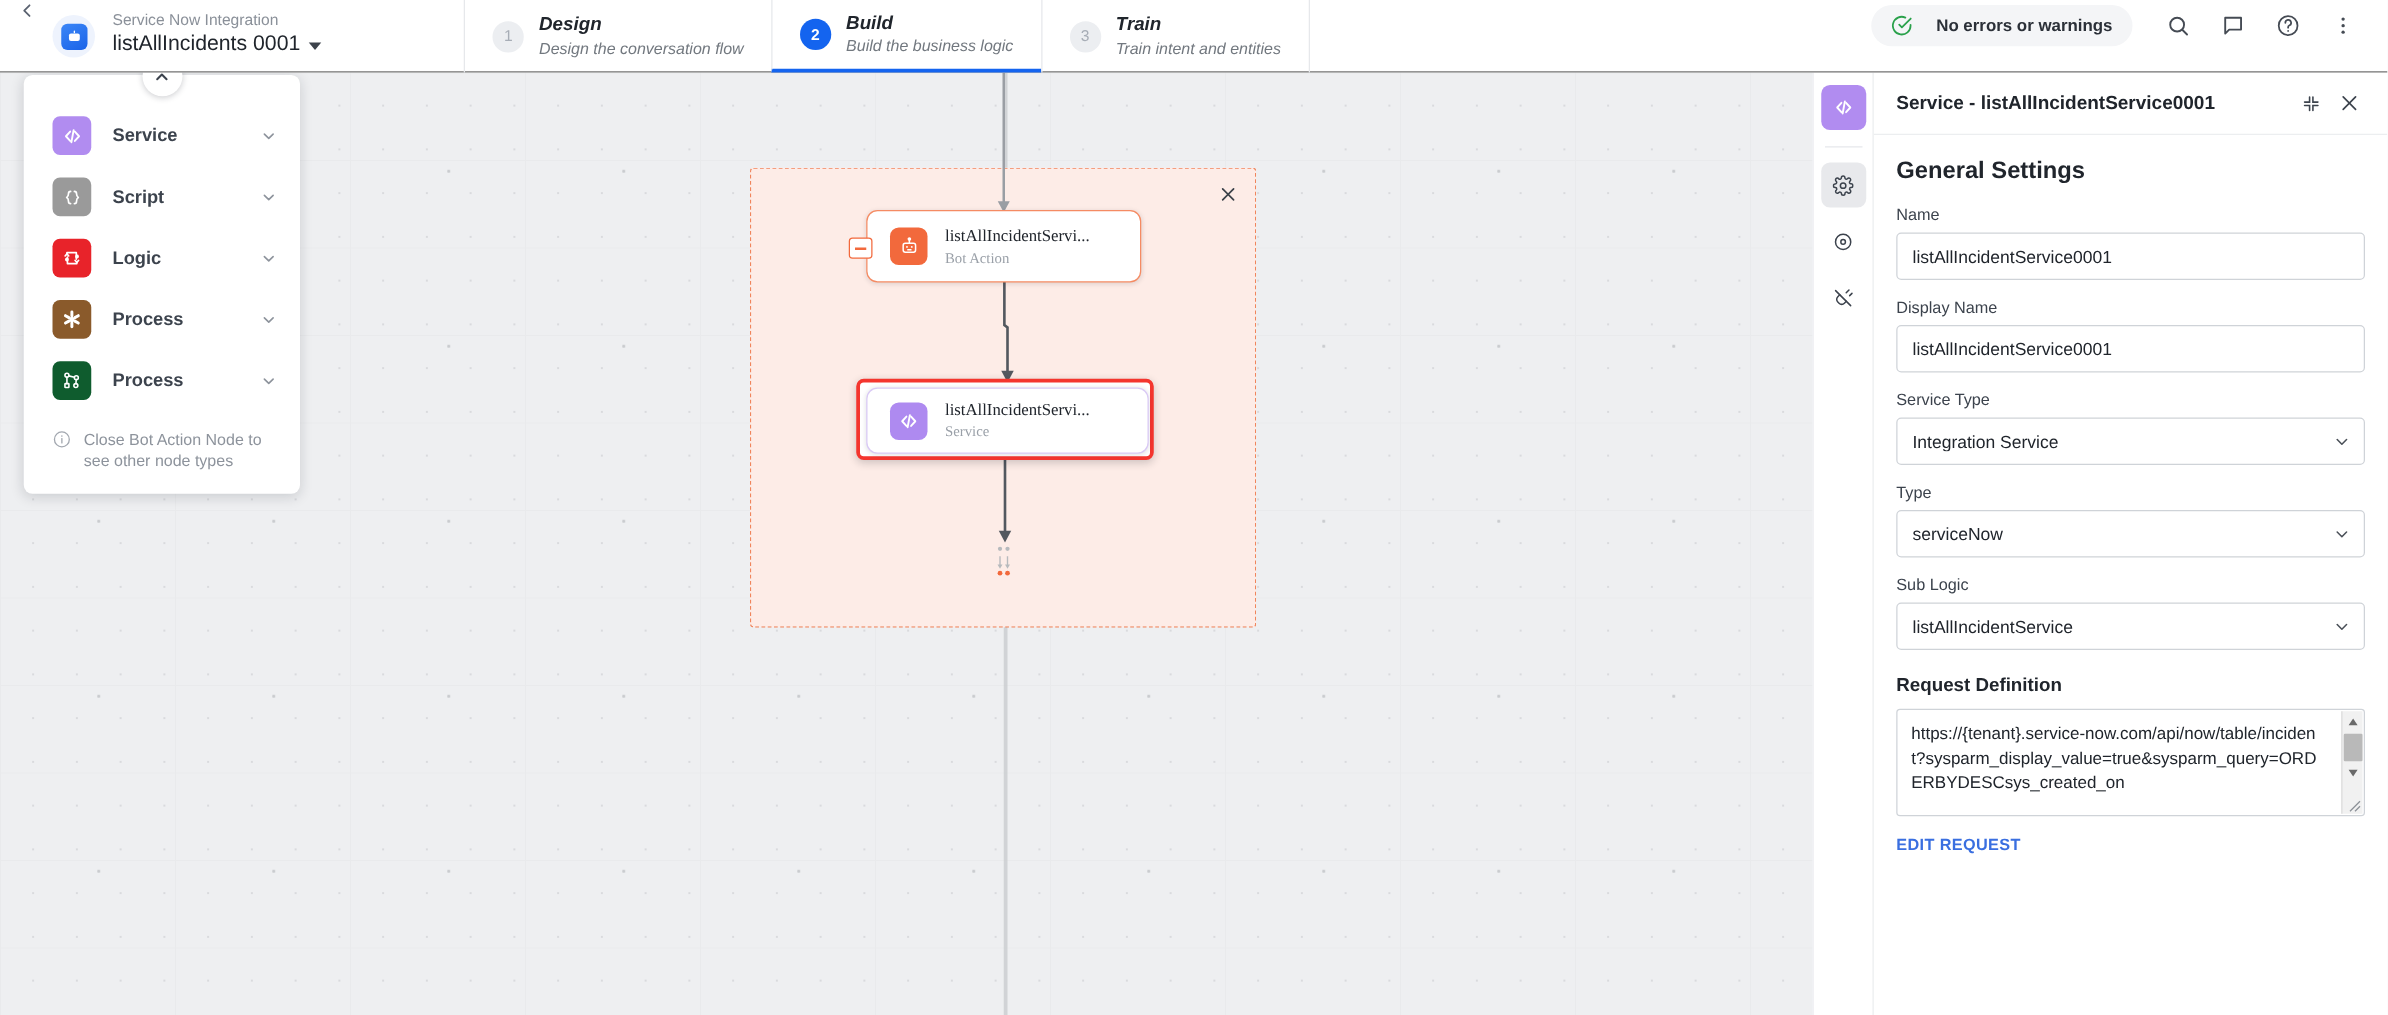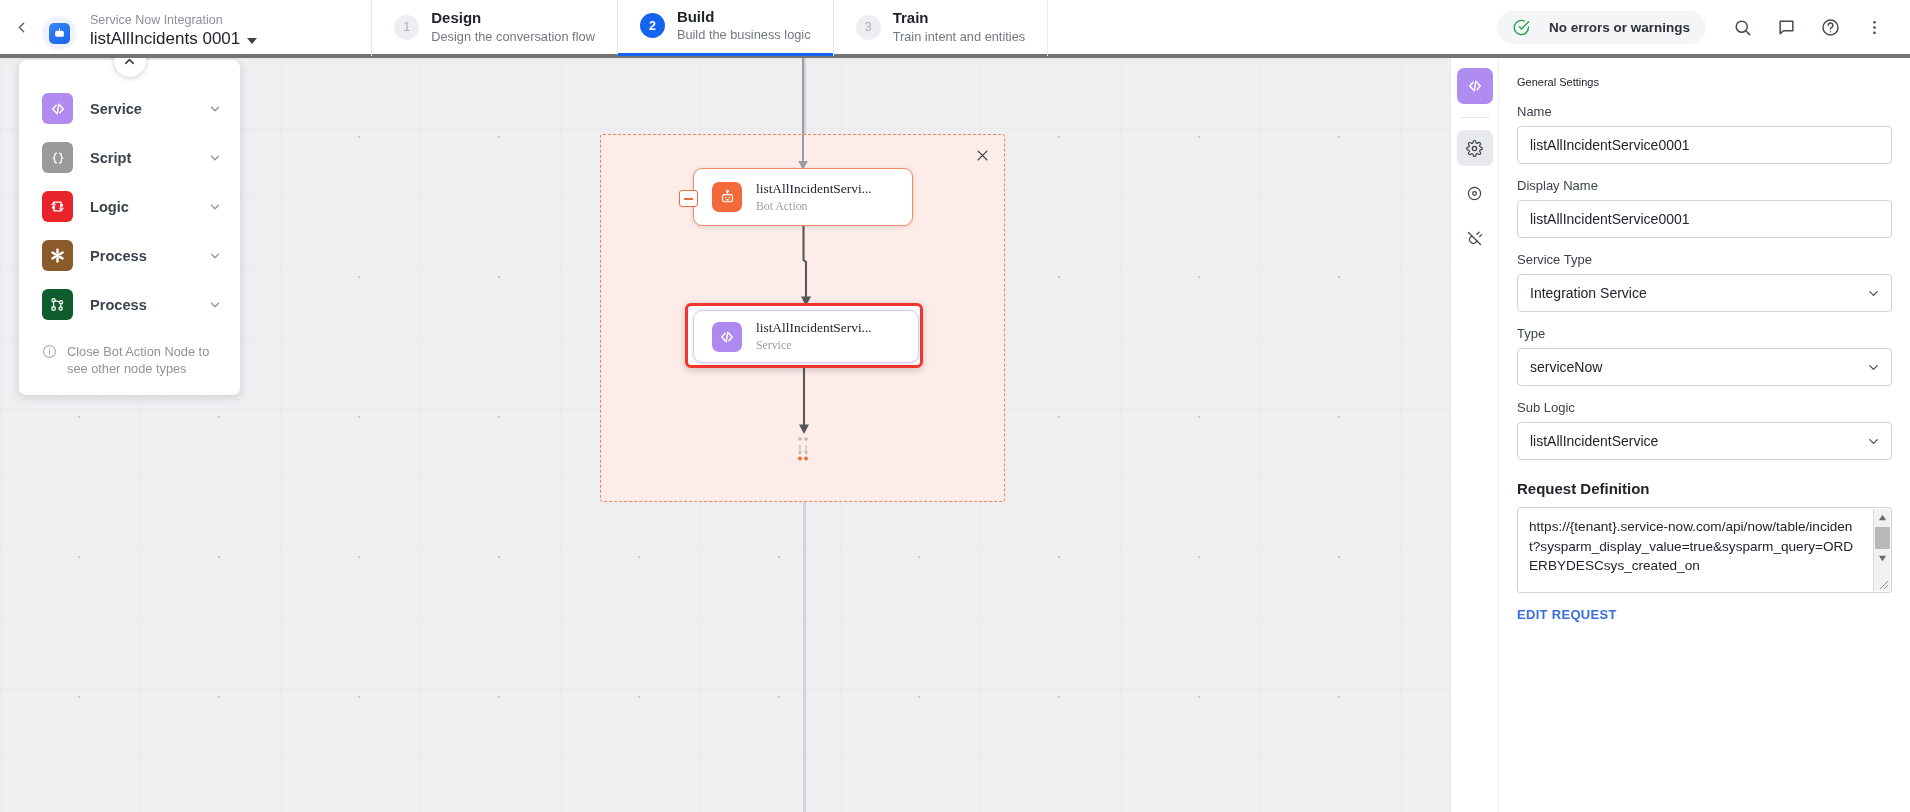--- a/index.html
+++ b/index.html
@@ -8,22 +8,22 @@
     font-family: "Liberation Sans", sans-serif;
     background: #ffffff;
     overflow: hidden;
     -webkit-font-smoothing: antialiased;
   }
   .app { position: relative; width: 1910px; height: 812px; }
 
   
   .topbar {
     position: absolute; top: 0; left: 0; width: 1910px; height: 58px;
-    background: #fff; border-bottom: 4px solid #737373;
-    display: flex; align-items: center; z-index: 40;
+    background: #fff; border-bottom: 1px solid #737373;
+    display: flex; align-items: flex-start; z-index: 40;
   }
   .tb-back {
     width: 42px; display: flex; align-items: center; justify-content: center;
     color: #5a6270; cursor: pointer;
   }
   .tb-logo {
     width: 34px; height: 34px; border-radius: 50%;
     background: #eef3fd; display: flex; align-items: center; justify-content: center;
     margin-top: 12px; flex: none;
   }
@@ -52,21 +52,21 @@
   }
   .step:last-child { border-right: 1px solid #e6e8eb; }
   .step-num {
     width: 25px; height: 25px; border-radius: 50%;
     background: #eceef1; color: #a7adb6;
     font-size: 12.5px; display: flex; align-items: center; justify-content: center;
     flex: none;
   }
   .step.active .step-num { background: #1464ef; color: #fff; font-weight: bold; }
   .step.active { border-bottom: 3px solid #1464ef; }
-  .step-txt { line-height: 1.25; }
+  .step-txt { line-height: 1.25; font-style: italic; }
   .step-title { font-size: 15px; font-weight: bold; color: #20252c; }
   .step-desc { font-size: 12.8px; color: #72787f; margin-top: 1px; }
 
   .tb-right {
     margin-left: auto; display: flex; align-items: center; gap: 4px;
     padding-right: 16px;
   }
   .status-pill {
     display: flex; align-items: center; gap: 19px;
     background: #f4f5f7; border-radius: 18px; padding: 8px 16px;
@@ -207,21 +207,21 @@
   }
   .rhead-title {
     font-size: 15.2px; font-weight: bold; color: #20252c; flex: 1;
     white-space: nowrap; overflow: hidden; text-overflow: ellipsis;
   }
   .rhead-ic {
     width: 30px; height: 30px; display: flex; align-items: center;
     justify-content: center; color: #3c434d; cursor: pointer;
   }
   .rcontent { flex: 1; overflow: hidden; padding: 18px 18px 0 18px; }
-  .sec-title { font-size: 11px; font-weight: normal; color: #20252c; margin-bottom: 16px; }
+  .sec-title { font-size: 19px; font-weight: bold; color: #20252c; margin-bottom: 16px; }
   .field { margin-bottom: 14px; }
   .field-label { font-size: 13px; color: #3c434d; margin-bottom: 7px; }
   .inp {
     width: 100%; height: 38px; border: 1px solid #cfd3d8; border-radius: 4px;
     padding: 0 12px; font-size: 14px; color: #20252c;
     font-family: "Liberation Sans", sans-serif; background: #fff;
   }
   .sel-wrap { position: relative; }
   .sel-wrap .chev {
     position: absolute; right: 11px; top: 12px; color: #4a5058; pointer-events: none;
@@ -559,20 +559,37 @@
         <svg width="17" height="17" viewBox="0 0 24 24" fill="none" stroke="currentColor" stroke-width="1.7" stroke-linecap="round" stroke-linejoin="round">
             <path d="M8.2 8.2 6 10.4a4.2 4.2 0 0 0 0 6l1.4 1.4a4.2 4.2 0 0 0 6 0l2.2-2.2"></path>
             <line x1="15.5" y1="6" x2="18.6" y2="2.9"></line>
             <line x1="19.4" y1="9.2" x2="22" y2="6.6"></line>
             <line x1="3.5" y1="3.5" x2="20.5" y2="20.5"></line>
           </svg>
       </div>
     </div>
 
     <div class="rbody">
+      <div class="rhead">
+        <div class="rhead-title">Service - listAllIncidentService0001</div>
+        <div class="rhead-ic">
+          <svg width="16" height="16" viewBox="0 0 24 24" fill="none" stroke="currentColor" stroke-width="1.9" stroke-linecap="round">
+              <polyline points="4 10 10 10 10 4"></polyline>
+              <polyline points="20 10 14 10 14 4"></polyline>
+              <polyline points="4 14 10 14 10 20"></polyline>
+              <polyline points="20 14 14 14 14 20"></polyline>
+            </svg>
+        </div>
+        <div class="rhead-ic">
+          <svg width="17" height="17" viewBox="0 0 24 24" fill="none" stroke="currentColor" stroke-width="1.9" stroke-linecap="round">
+              <line x1="5" y1="5" x2="19" y2="19"></line>
+              <line x1="19" y1="5" x2="5" y2="19"></line>
+            </svg>
+        </div>
+      </div>
 
       <div class="rcontent">
         <div class="sec-title">General Settings</div>
 
         <div class="field">
           <div class="field-label">Name</div>
           <input class="inp" value="listAllIncidentService0001" style="">
         </div>
 
         <div class="field">

